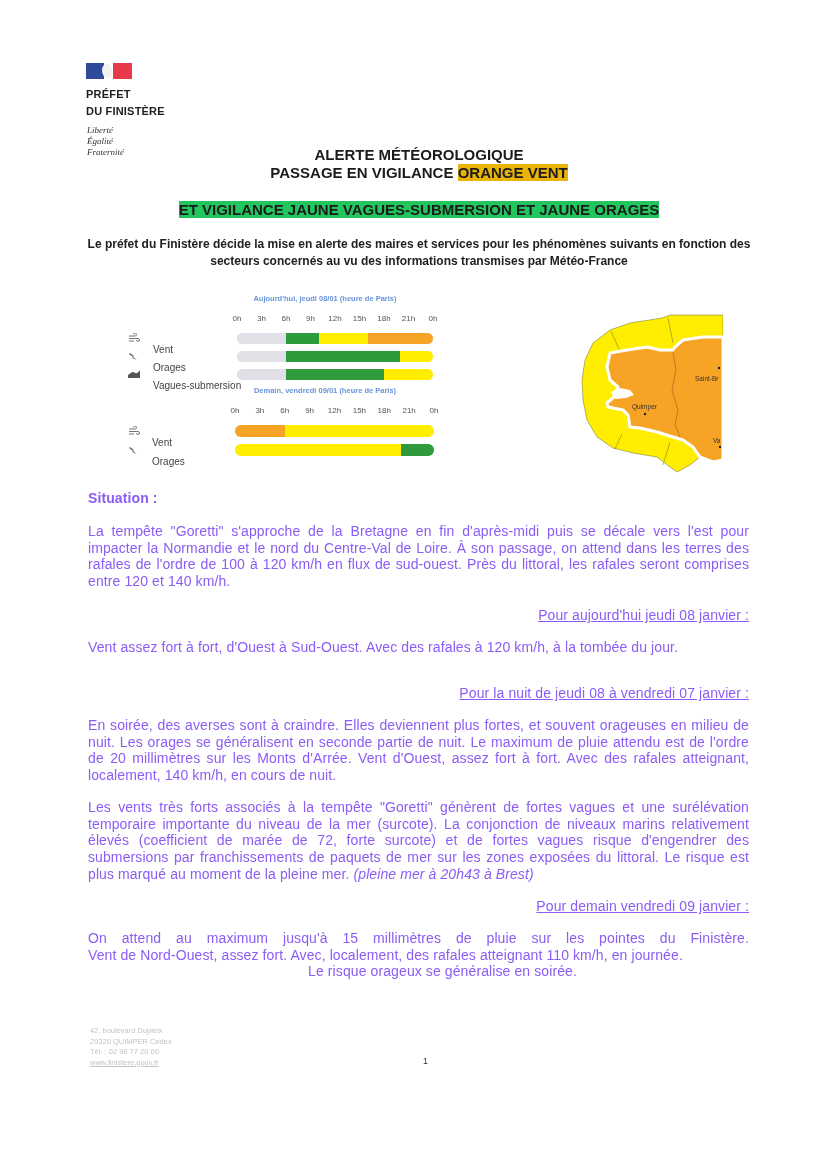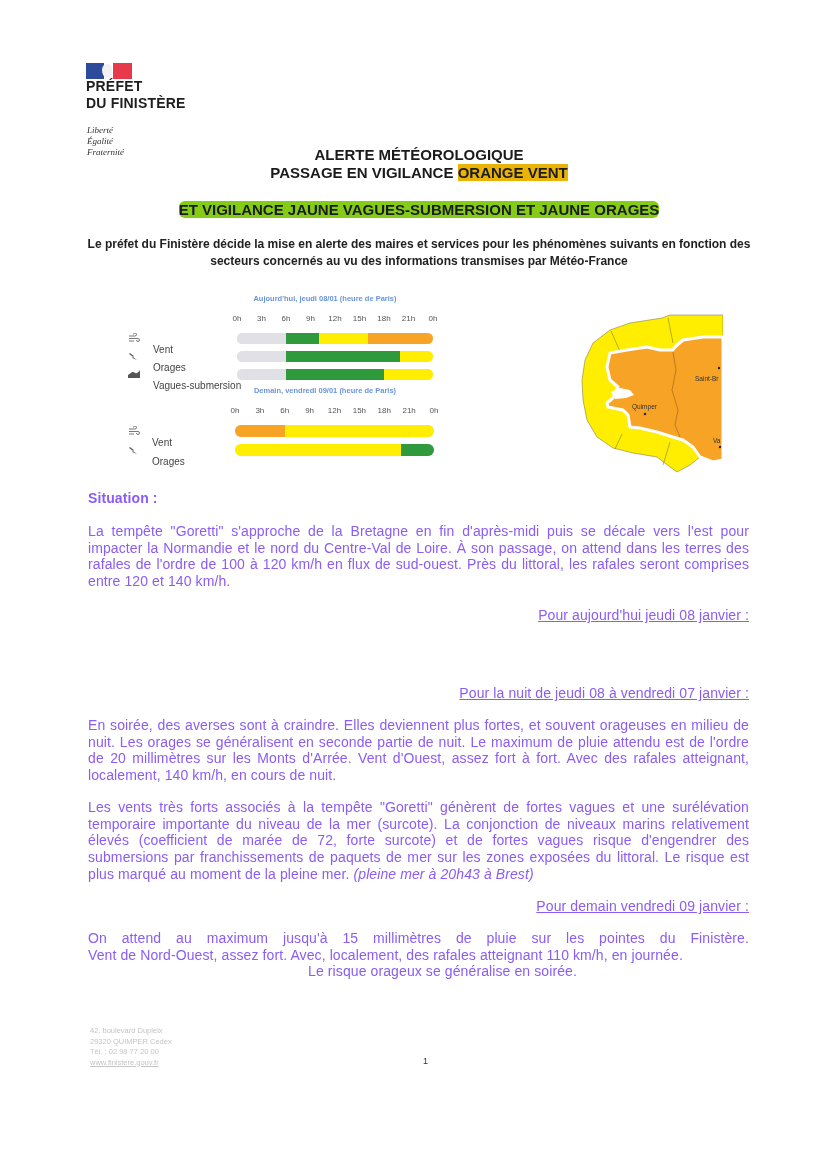--- a/index.html
+++ b/index.html
@@ -5,27 +5,27 @@
   html, body { margin: 0; padding: 0; background: #ffffff; }
   body { width: 827px; height: 1169px; position: relative; overflow: hidden;
          font-family: "Liberation Sans", sans-serif; color: #1b1b1b; }
   .abs { position: absolute; }
 
   
   .flag { left: 86px; top: 63px; width: 46px; height: 16px; }
   .flag .blue { position:absolute; left:0; top:0; width:18px; height:16px; background:#2e4a9a; }
   .flag .red  { position:absolute; right:0; top:0; width:19px; height:16px; background:#e8394a; }
   .flag .profile { position:absolute; left:16px; top:1px; width:10px; height:14px; border-radius: 50% 40% 30% 60%; background:#f2f2f2; }
-  .logo-text { left: 86px; top: 78px; font-weight: bold; font-size: 14px; line-height: 17px; color:#1e1e1e; letter-spacing: 0.2px; }
+  .logo-text { left: 86px; top: 86px; font-weight: bold; font-size: 11px; line-height: 17px; color:#1e1e1e; letter-spacing: 0.2px; }
   .motto { left: 87px; top: 125px; font-family: "Liberation Serif", serif; font-style: italic; font-size: 9px; line-height: 11px; color:#333; }
 
   
   .title { left: 84px; width: 670px; text-align: center; font-weight: bold; font-size: 15px; line-height: 18px; color:#1b1b1b; }
   .hl-orange { background: #eab308; }
-  .hl-yellow { background: #84cc16; border-radius: 6px; }
+  .hl-yellow { background: #22c55e; }
   .intro { left: 84px; width: 670px; top: 236px; text-align: center; font-weight: bold; font-size: 12px; line-height: 17px; color:#222; }
 
   
   .chart { position:absolute; left:120px; width:330px; height:100px; }
   .chart .ctitle { position:absolute; top:4px; left:90px; width:230px; text-align:center; font-size:7.5px; line-height:10px; color:#4f82d3; font-weight: bold; opacity: 0.85; }
   .chart .axis { position:absolute; top:24px; height:10px; }
   .chart .tick { position:absolute; top:0; transform: translateX(-50%); font-size:8px; line-height:10px; color:#555; white-space:nowrap; }
   .chart .row-icon { position:absolute; left:8px; width:12px; height:10px; }
   .chart .row-label { position:absolute; left:33px; font-size:10px; line-height:10px; color:#444; white-space:nowrap;margin-top:12px; }
   .chart .bar { position:absolute; border-radius:6px; overflow:hidden; background:#e0e0e6; }
@@ -170,20 +170,21 @@
   <text x="695" y="381" font-size="6.5" fill="#333" font-family="Liberation Sans, sans-serif">Saint-Br</text>
   <circle cx="720" cy="447" r="1.2" fill="#222"></circle>
   <text x="713" y="443" font-size="6.5" fill="#333" font-family="Liberation Sans, sans-serif">Va</text>
 </svg>
 
 <div class="abs txt bold" style="top:490px;">Situation :</div>
 <div class="abs txt" style="top:523px;">La tempête "Goretti" s'approche de la Bretagne en fin d'après-midi puis se décale vers l'est pour impacter la Normandie et le nord du Centre-Val de Loire.  À son passage, on attend dans les terres des rafales de l'ordre de 100 à 120 km/h en flux de sud-ouest. Près du littoral, les rafales seront comprises entre 120 et 140 km/h.</div>
 
 <div class="abs txt heading" style="top:607px;">Pour aujourd'hui jeudi 08 janvier :</div>
 <div class="abs txt" style="top:639px;">
+  <div class="line" style="text-align:left;">Vent assez fort à fort, d'Ouest à Sud-Ouest. Avec des rafales à 120 km/h, à la tombée du jour.</div>
 </div>
 
 <div class="abs txt heading" style="top:685px;">Pour la nuit de jeudi 08 à vendredi 07 janvier :</div>
 <div class="abs txt" style="top:717px;">En soirée, des averses sont à craindre. Elles deviennent plus fortes, et souvent orageuses en milieu de nuit. Les orages se généralisent en seconde partie de nuit. Le maximum de pluie attendu est de l'ordre de 20 millimètres sur les Monts d'Arrée. Vent d'Ouest, assez fort à fort. Avec des rafales atteignant, localement, 140 km/h, en cours de nuit.</div>
 <div class="abs txt" style="top:799px;">
   <span>Les vents très forts associés à la tempête "Goretti" génèrent de fortes vagues et une surélévation temporaire importante du niveau de la mer (surcote). La conjonction de niveaux marins relativement élevés (coefficient de marée de 72, forte surcote) et de fortes vagues risque d'engendrer des submersions par franchissements de paquets de mer sur les zones exposées du littoral. Le risque est plus marqué au moment de la pleine mer. </span><span class="note">(pleine mer à 20h43 à Brest)</span>
 </div>
 
 <div class="abs txt heading" style="top:898px;">Pour demain vendredi 09 janvier :</div>
 <div class="abs txt" style="top:930px;">

